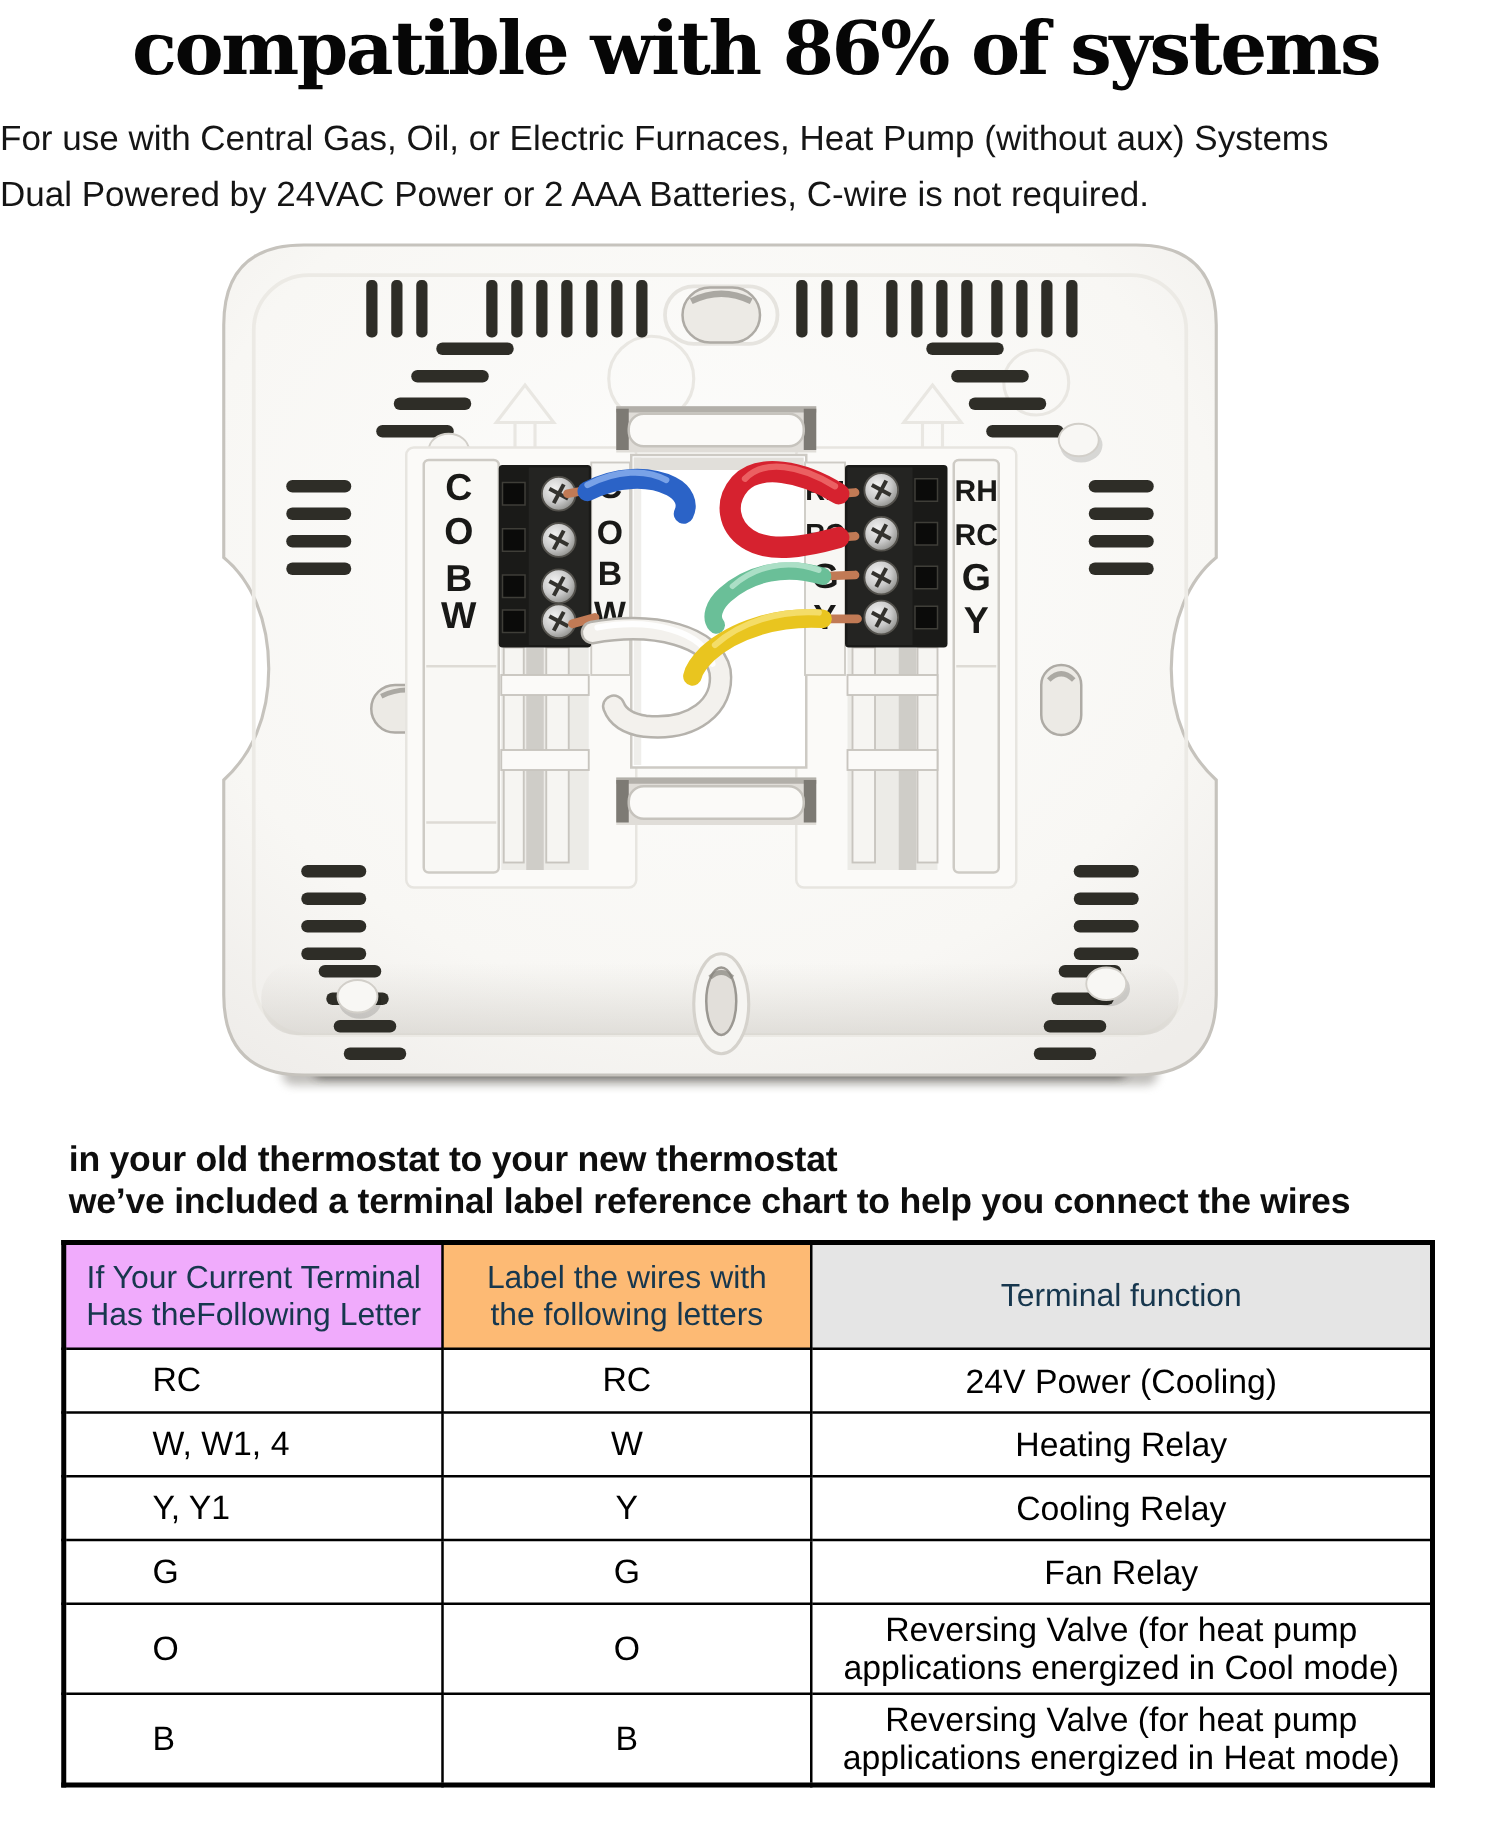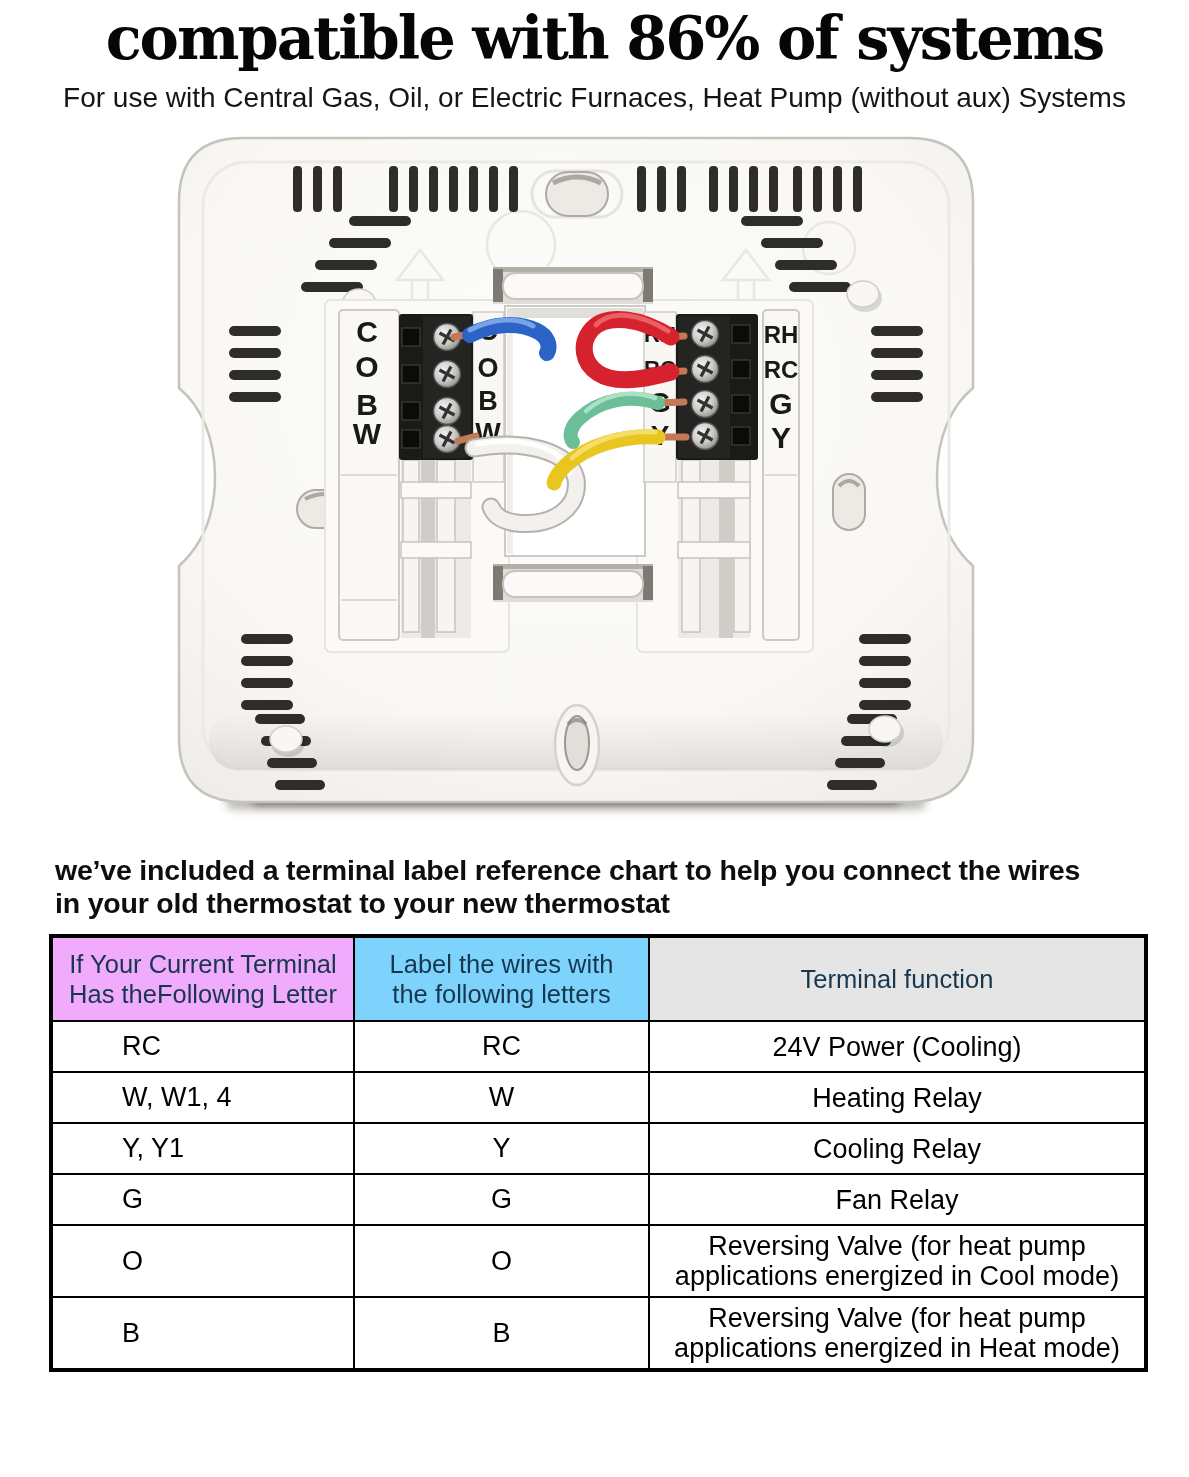--- a/index.html
+++ b/index.html
@@ -6,21 +6,21 @@
   body{
     width:1189px;height:1477px;background:#ffffff;overflow:hidden;
     font-family:"Liberation Sans",sans-serif;color:#000;
   }
   .title{
     margin:4px 0 0 0;text-align:center;
     font-family:"DejaVu Serif",serif;font-weight:bold;
     font-size:59px;letter-spacing:-2px;color:#060606;padding-left:20px;
   }
   .subtitle{
-    margin-top:2px;text-align:center;font-size:28px;line-height:45px;color:#151515;
+    margin-top:15px;text-align:left;font-size:28px;line-height:45px;color:#151515;
   }
   .diagram-wrap{position:relative;width:848px;height:700px;margin:10px auto 0 auto;}
   .diagram-wrap svg{display:block;}
   .note{
     margin:24px 0 0 55px;font-weight:bold;font-size:28.5px;line-height:33px;
     letter-spacing:-0.2px;color:#0e0e0e;
   }
   table.ref{
     margin:14px 0 0 49px;border-collapse:collapse;width:1099px;
     border:4px solid #000;table-layout:fixed;
@@ -40,20 +40,21 @@
   
   .lbl{font-family:"Liberation Sans",sans-serif;font-weight:bold;fill:#191917;}
 </style>
 </head>
 <body>
 
 <h1 class="title">compatible with 86% of systems</h1>
 
 <div class="subtitle">
   <div>For use with Central Gas, Oil, or Electric Furnaces, Heat Pump (without aux) Systems</div>
+  <div>Dual Powered by 24VAC Power or 2 AAA Batteries, C-wire is not required.</div>
 </div>
 
 <div class="diagram-wrap">
 <svg width="848" height="700" viewBox="0 0 848 700">
   <defs>
     <radialGradient id="plateGrad" cx="48%" cy="38%" r="75%">
       <stop offset="0%" stop-color="#fdfdfc"></stop>
       <stop offset="70%" stop-color="#f8f7f4"></stop>
       <stop offset="100%" stop-color="#efedea"></stop>
     </radialGradient>
@@ -333,35 +334,35 @@
   </g>
 
   <g fill="none" stroke-linecap="round">
     <path d="M 487,307 C 452,305 417,315 395,335 C 388,342 384,348 383,353" stroke-width="15" stroke="#e9c51f"></path>
     <path d="M 484,302 C 452,300 421,310 401,328" stroke="#f5df70" stroke-width="5" opacity="0.9"></path>
   </g>
 </svg>
 </div>
 
 <div class="note">
+  <div>in your old thermostat to your new thermostat</div>
   <div>we’ve included a terminal label reference chart to help you connect the wires</div>
-  <div>in your old thermostat to your new thermostat</div>
 </div>
 
 <table class="ref">
   <colgroup>
     <col style="width:303px">
       <col style="width:295px">
       <col>
   </colgroup>
   <thead>
     <tr>
       <th style="background-color: #f0abfc; color: rgb(23, 55, 78);">If Your Current Terminal
 Has theFollowing Letter</th>
-      <th style="background-color: #7dd3fc; color: rgb(23, 55, 78);">Label the wires with
+      <th style="background-color: #fdba74; color: rgb(23, 55, 78);">Label the wires with
 the following letters</th>
       <th style="background-color: #e5e5e5; color: rgb(23, 55, 78);">Terminal function</th>
     </tr>
   </thead>
   <tbody>
     <tr>
       <td class="c1">RC</td>
       <td class="c2">RC</td>
       <td class="c3">24V Power (Cooling)</td>
     </tr>

